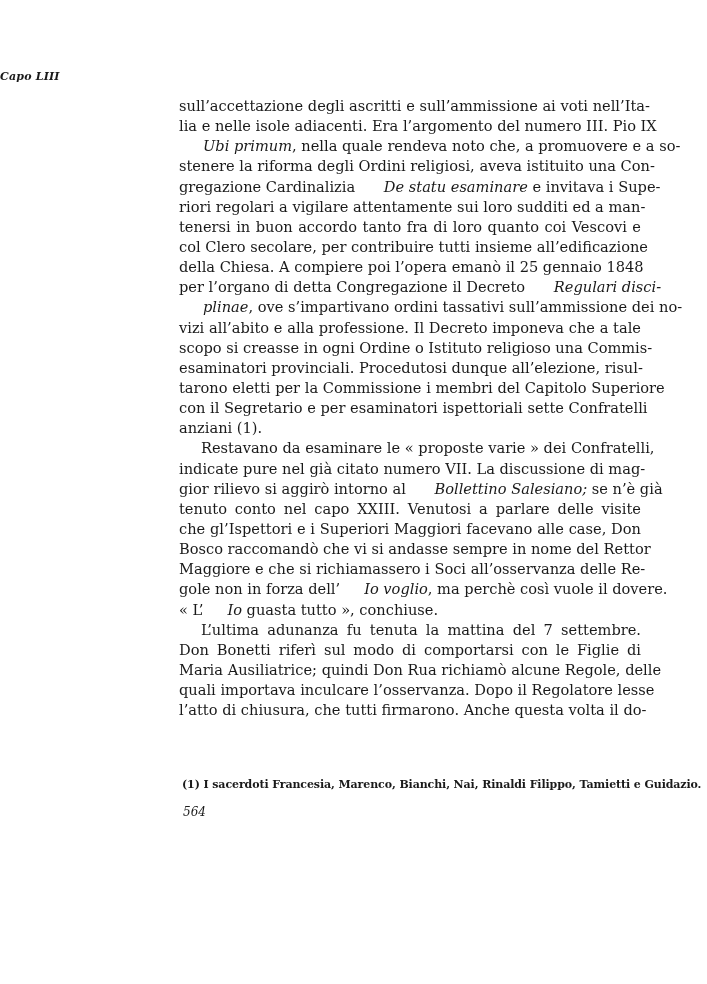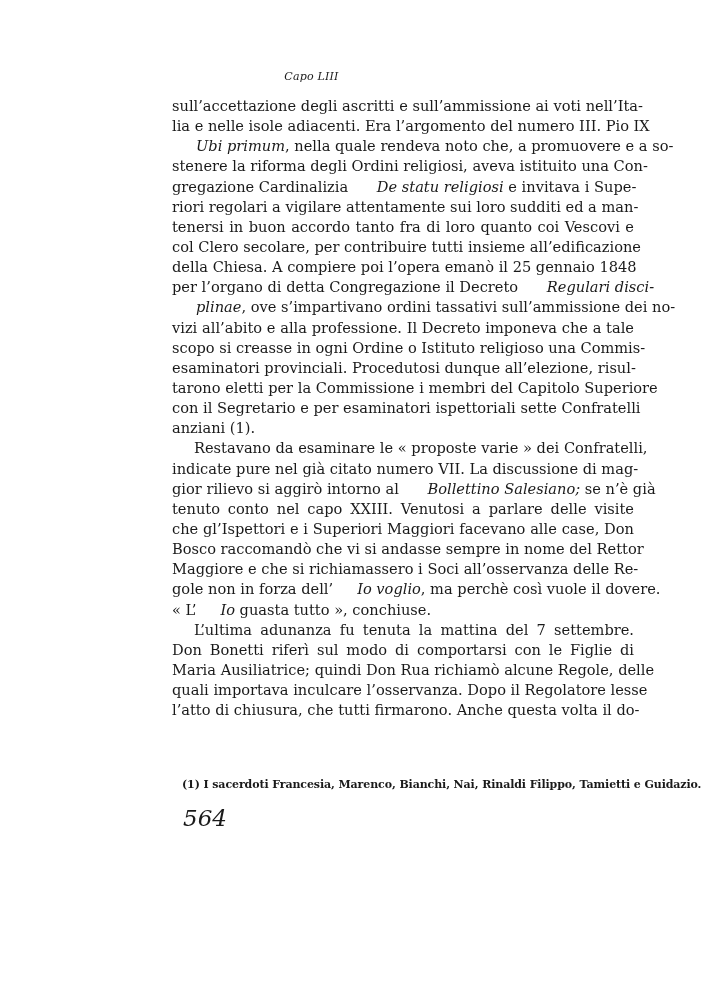--- a/index.html
+++ b/index.html
@@ -1,40 +1,40 @@
 <!DOCTYPE html>
 <html><head>
   <meta charset="utf-8">
   <style>
     html, body { margin: 0; padding: 0; background: #ffffff; }
     body { width: 707px; height: 984px; position: relative; overflow: hidden;
            font-family: "DejaVu Serif", "Liberation Serif", serif; color: #1a1a1a; }
-    .running-head { position: absolute; top: 70px; left: 0; width: 623px; text-align: center;
-                    font-style: italic; font-size: 11px; letter-spacing: 0.2px; }
-    .body-text { position: absolute; top: 96px; left: 172px; width: 462px; }
+    .running-head { position: absolute; top: 70px; left: 0; width: 623px; 
+                    font-style: italic; font-size: 11px; letter-spacing: 0.2px; font-weight: bold; }
+    .body-text { position: absolute; top: 96px; left: 179px; width: 462px; }
     .line { display: block; height: 20.15px; line-height: 20.15px; font-size: 14.6px;
             text-align: justify; text-align-last: justify; white-space: nowrap; }
     .line.last { text-align-last: left; }
     .line.indent { padding-left: 22px; }
     i { font-style: italic; margin-left: 24px; }
     .footnote { position: absolute; top: 778px; left: 182px; width: 440px; font-size: 11px;
                 font-weight: bold; letter-spacing: -0.1px; white-space: nowrap; }
-    .page-number { position: absolute; top: 805px; left: 183px; font-size: 23px; font-style: italic; }
+    .page-number { position: absolute; top: 805px; left: 183px; font-size: 12px; font-style: italic; }
   </style>
 </head>
 <body>
 
 <div class="running-head">Capo LIII</div>
 
 <div class="body-text" id="body-text">
     <div class="line"><span>sull’accettazione degli ascritti e sull’ammissione ai voti nell’Ita-</span></div>
     <div class="line"><span>lia e nelle isole adiacenti. Era l’argomento del numero III. Pio IX</span></div>
     <div class="line"><i>Ubi primum</i><span>, nella quale rendeva noto che, a promuovere e a so-</span></div>
     <div class="line"><span>stenere la riforma degli Ordini religiosi, aveva istituito una Con-</span></div>
-    <div class="line"><span>gregazione Cardinalizia </span><i>De statu religiosi</i><span> e invitava i Supe-</span></div>
+    <div class="line"><span>gregazione Cardinalizia </span><i>De statu esaminare</i><span> e invitava i Supe-</span></div>
     <div class="line"><span>riori regolari a vigilare attentamente sui loro sudditi ed a man-</span></div>
     <div class="line"><span>tenersi in buon accordo tanto fra di loro quanto coi Vescovi e</span></div>
     <div class="line"><span>col Clero secolare, per contribuire tutti insieme all’edificazione</span></div>
     <div class="line"><span>della Chiesa. A compiere poi l’opera emanò il 25 gennaio 1848</span></div>
     <div class="line"><span>per l’organo di detta Congregazione il Decreto </span><i>Regulari disci-</i></div>
     <div class="line"><i>plinae</i><span>, ove s’impartivano ordini tassativi sull’ammissione dei no-</span></div>
     <div class="line"><span>vizi all’abito e alla professione. Il Decreto imponeva che a tale</span></div>
     <div class="line"><span>scopo si creasse in ogni Ordine o Istituto religioso una Commis-</span></div>
     <div class="line"><span>esaminatori provinciali. Procedutosi dunque all’elezione, risul-</span></div>
     <div class="line"><span>tarono eletti per la Commissione i membri del Capitolo Superiore</span></div>

